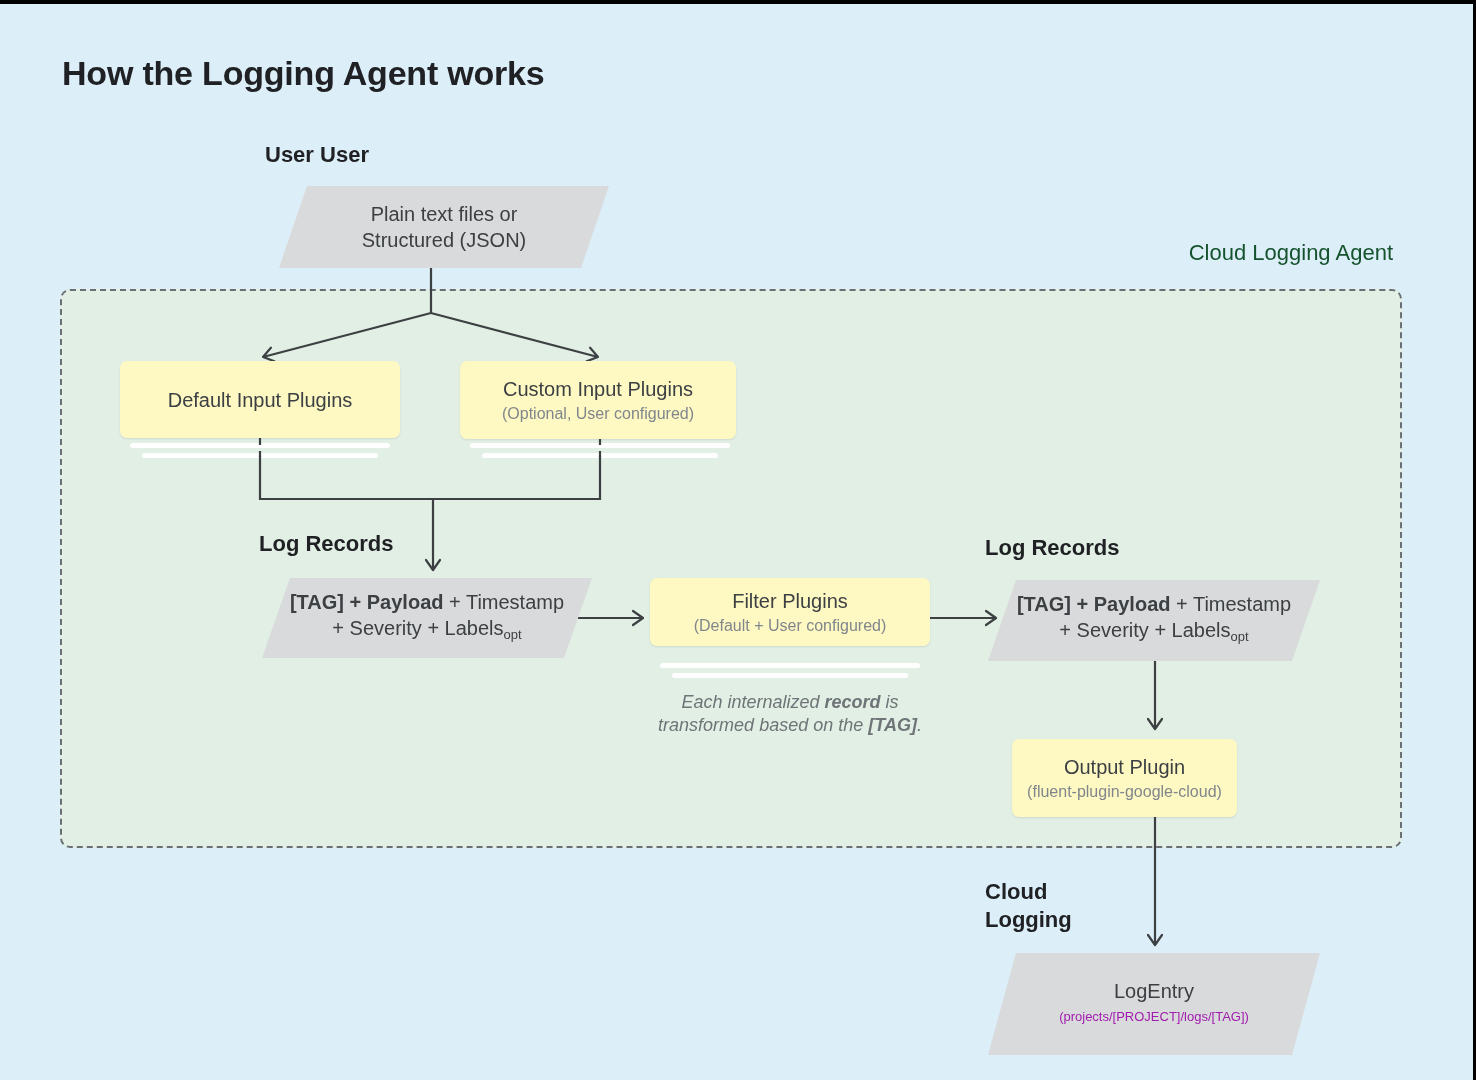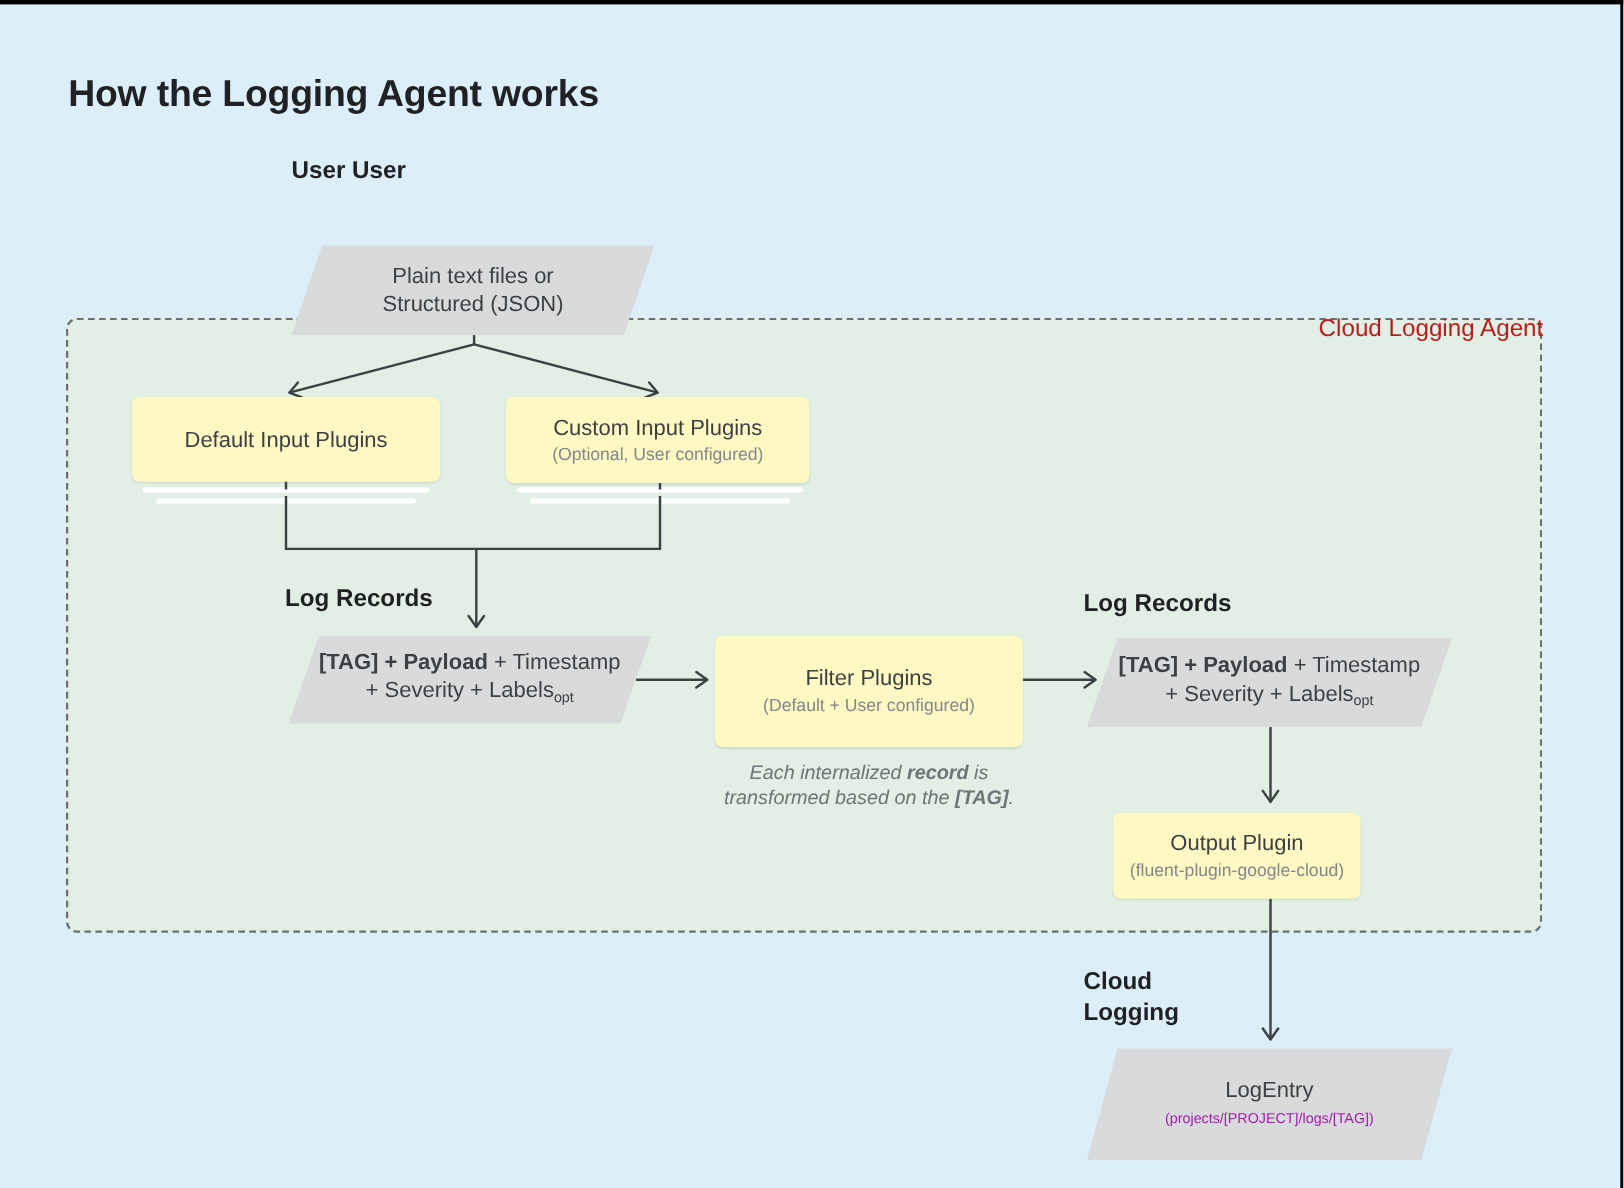--- a/index.html
+++ b/index.html
@@ -11,31 +11,31 @@
     position: relative;
     width: 1476px;
     height: 1080px;
     background: #dceef8;
     overflow: hidden;
   }
   .edge-top    { position: absolute; top: 0; left: 0; right: 0; height: 4px; background: #000; z-index: 9; }
   .edge-right  { position: absolute; top: 0; right: 0; bottom: 0; width: 3px; background: #000; z-index: 9; }
 
   .page-title {
-    position: absolute; left: 62px; top: 66px;
+    position: absolute; left: 62px; top: 54px;
     font-size: 34px; font-weight: 700; letter-spacing: -0.2px;
     color: #202124; z-index: 4;
   }
   .section-label {
     position: absolute; font-size: 22px; font-weight: 700;
     color: #202124; z-index: 4; line-height: 28px;
   }
   .agent-label {
-    position: absolute; right: 73px; top: 240px;
-    font-size: 22px; font-weight: 400; color: #b91c1c; z-index: 4; margin-top: 45px;
+    position: absolute; right: 83px; top: 240px;
+    font-size: 22px; font-weight: 400; color: #14532d; z-index: 4;
   }
 
   .agent-box {
     position: absolute; left: 60px; top: 289px;
     width: 1338px; height: 555px;
     background: #e2efe4;
     border: 2px dashed #6b6f73;
     border-radius: 10px;
     z-index: 1;
   }
@@ -111,21 +111,21 @@
       <path d="M578,618 L643,618" marker-end="url(#arw)"></path>
 
       <path d="M930,618 L996,618" marker-end="url(#arw)"></path>
 
       <path d="M1155,661 L1155,729" marker-end="url(#arw)"></path>
 
       <path d="M1155,817 L1155,945" marker-end="url(#arw)"></path>
     </g>
   </svg>
 
-  <div class="para" style="left:265px; top:186px; width:330px; height:82px;margin-top:37px;">
+  <div class="para" style="left:279px; top:186px; width:330px; height:82px;">
     <div class="t">Plain text files or</div>
     <div class="t">Structured (JSON)</div>
   </div>
 
   <div class="node-box" style="left:120px; top:361px; width:280px; height:77px;">
     <div class="t">Default Input Plugins</div>
   </div>
   <div class="stack-bar" style="left:130px; top:443px; width:260px;"></div>
   <div class="stack-bar" style="left:142px; top:453px; width:236px;"></div>
 
@@ -136,21 +136,21 @@
   <div class="stack-bar" style="left:470px; top:443px; width:260px;"></div>
   <div class="stack-bar" style="left:482px; top:453px; width:236px;"></div>
 
   <div class="section-label" style="left:259px; top:530px;">Log Records</div>
 
   <div class="para" style="left:262px; top:578px; width:330px; height:80px;">
     <div class="t"><b>[TAG] + Payload</b><span> + Timestamp</span></div>
     <div class="t"><span>+ Severity + Labels</span><span class="sub">opt</span></div>
   </div>
 
-  <div class="node-box" style="left:650px; top:578px; width:280px; height:101px;">
+  <div class="node-box" style="left:650px; top:578px; width:280px; height:68px;">
     <div class="t">Filter Plugins</div>
     <div class="s">(Default + User configured)</div>
   </div>
   <div class="stack-bar" style="left:660px; top:663px; width:260px;"></div>
   <div class="stack-bar" style="left:672px; top:673px; width:236px;"></div>
 
   <div class="caption">
     <span>Each internalized </span><b>record</b><span> is</span><br>
     <span>transformed based on the </span><b>[TAG]</b><span>.</span>
   </div>

